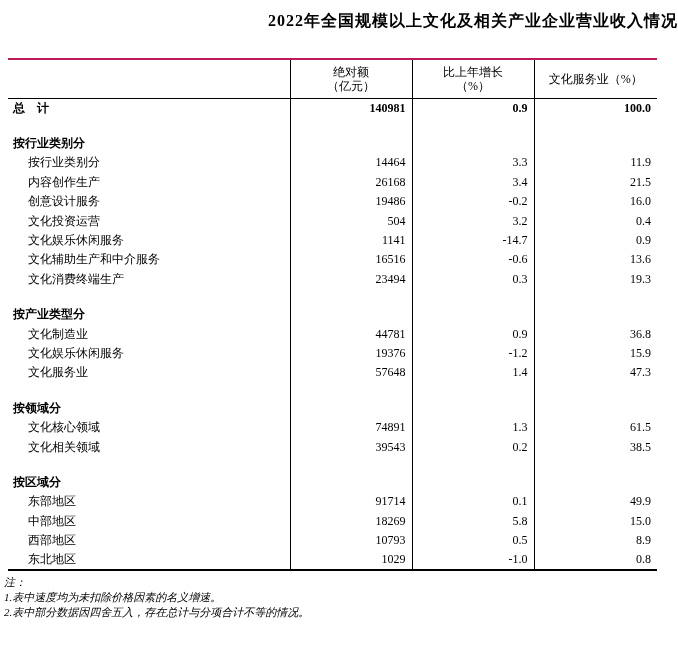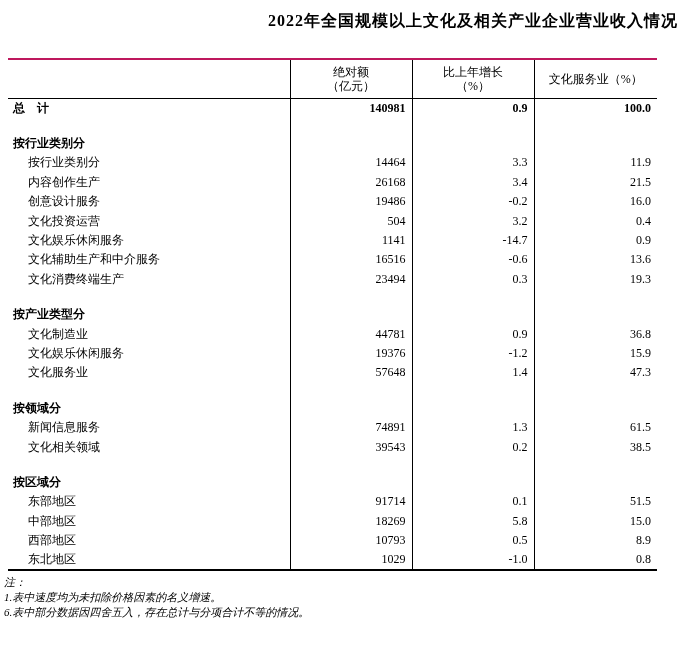--- a/index.html
+++ b/index.html
@@ -192,21 +192,21 @@
           <td class="num"></td>
           <td class="num"></td>
         </tr>
         <tr class="section">
           <td class="label">按领域分</td>
           <td class="num"></td>
           <td class="num"></td>
           <td class="num"></td>
         </tr>
         <tr class="data">
-          <td class="label">新闻信息服务</td>
+          <td class="label">文化核心领域</td>
           <td class="num">74891</td>
           <td class="num">1.3</td>
           <td class="num">61.5</td>
         </tr>
         <tr class="data">
           <td class="label">文化相关领域</td>
           <td class="num">39543</td>
           <td class="num">0.2</td>
           <td class="num">38.5</td>
         </tr>
@@ -219,21 +219,21 @@
         <tr class="section">
           <td class="label">按区域分</td>
           <td class="num"></td>
           <td class="num"></td>
           <td class="num"></td>
         </tr>
         <tr class="data">
           <td class="label">东部地区</td>
           <td class="num">91714</td>
           <td class="num">0.1</td>
-          <td class="num">51.5</td>
+          <td class="num">49.9</td>
         </tr>
         <tr class="data">
           <td class="label">中部地区</td>
           <td class="num">18269</td>
           <td class="num">5.8</td>
           <td class="num">15.0</td>
         </tr>
         <tr class="data">
           <td class="label">西部地区</td>
           <td class="num">10793</td>
@@ -245,16 +245,16 @@
           <td class="num">1029</td>
           <td class="num">-1.0</td>
           <td class="num">0.8</td>
         </tr>
       </tbody>
   </table>
 
   <div class="notes">
     <div>注：</div>
     <div>1.表中速度均为未扣除价格因素的名义增速。</div>
-    <div>6.表中部分数据因四舍五入，存在总计与分项合计不等的情况。</div>
+    <div>2.表中部分数据因四舍五入，存在总计与分项合计不等的情况。</div>
   </div>
 
 </div>
 
 </body></html>

